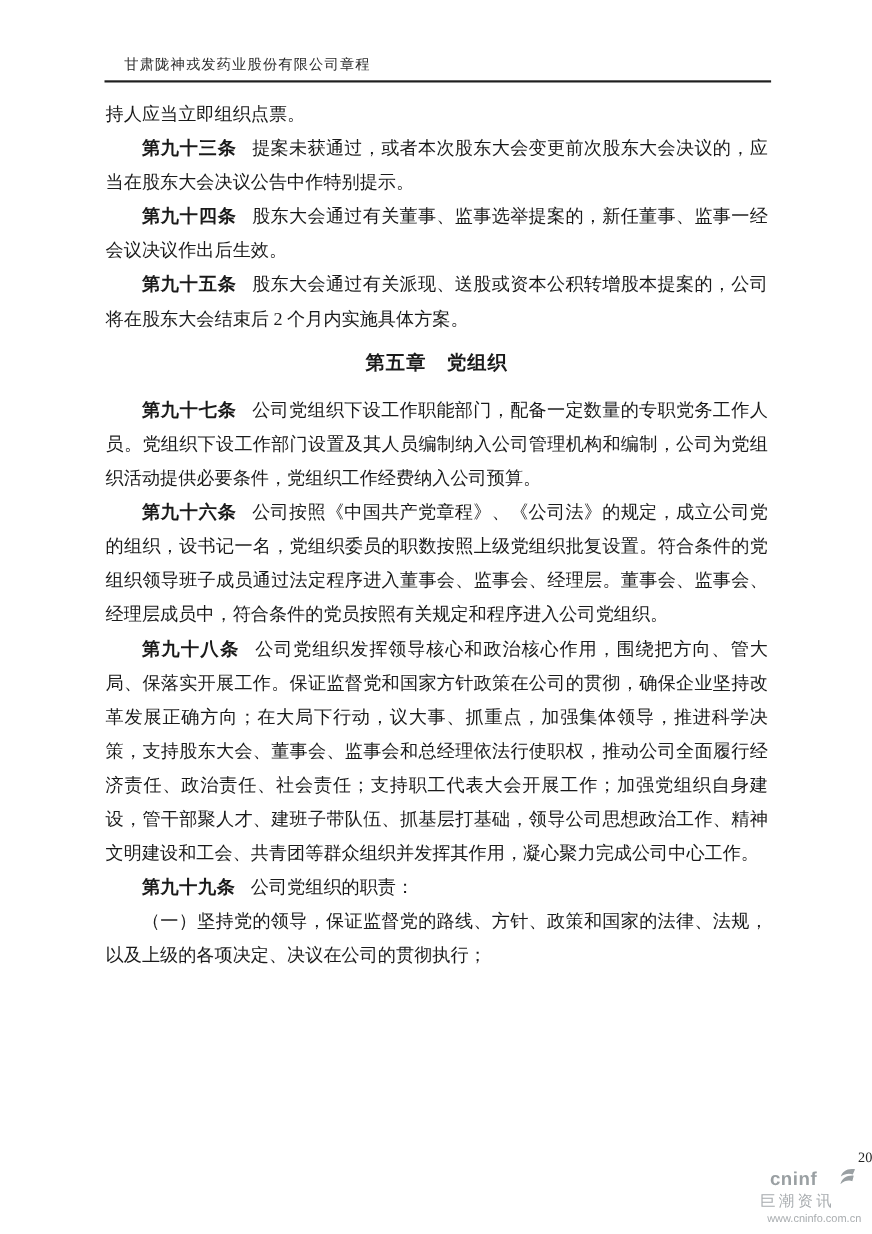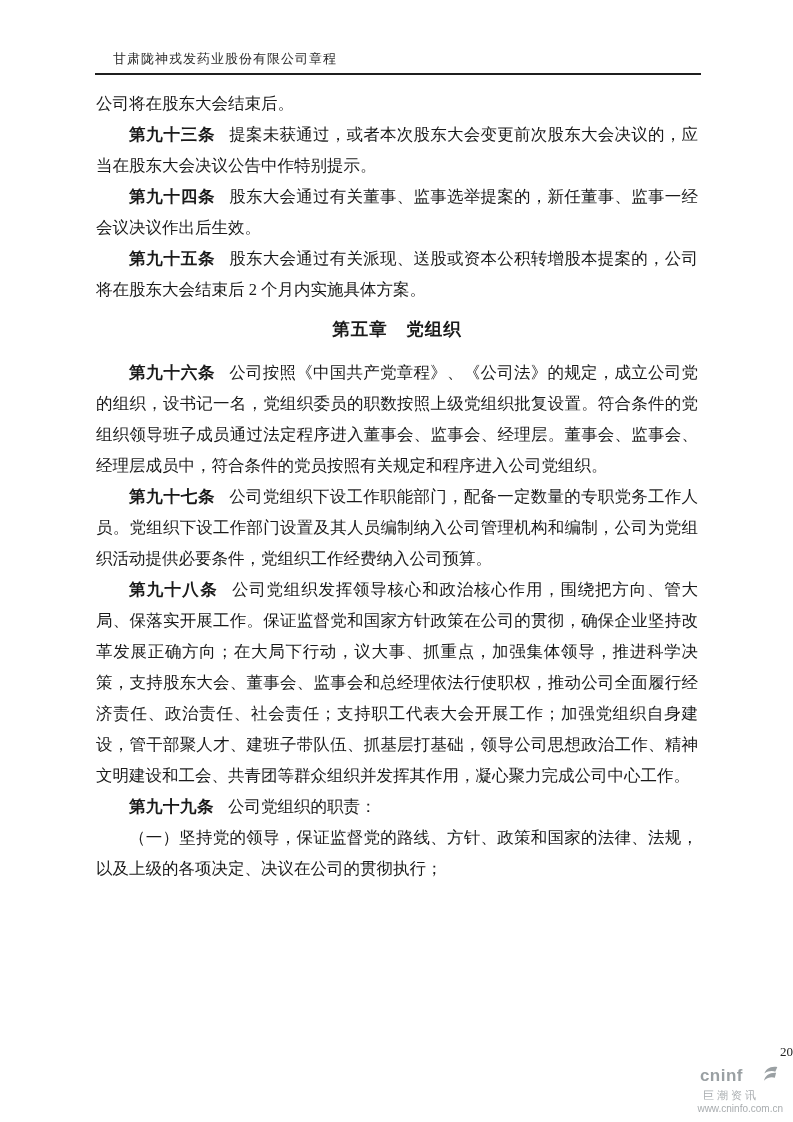--- a/index.html
+++ b/index.html
@@ -92,25 +92,26 @@
     padding-right: 6px;
   }
   .cninfo-brand {
     font-family: "Liberation Sans", "DejaVu Sans", sans-serif;
     font-weight: bold;
     font-size: 17px;
     letter-spacing: 0.5px;
     color: #9aa0a3;
   }
   .cninfo-name-cn {
-    font-size: 11px;
+    font-size: 14px;
     letter-spacing: 3px;
     padding-right: 26px;
     color: #a8acaf;
     margin-top: 1px;
+    font-family: Liberation Mono, monospace;
   }
   .cninfo-url {
     font-family: "Liberation Sans", "DejaVu Sans", sans-serif;
     font-size: 10px;
     color: #a8acaf;
     margin-top: 2px;
     padding-right: 2px;
   }
 </style>
 </head>
@@ -118,34 +119,34 @@
 
 <div class="page">
 
   <div class="page-header">
     <div class="header-title">甘肃陇神戎发药业股份有限公司章程</div>
     <hr class="header-rule">
   </div>
 
   <div class="doc-body">
 
-    <p class="para no-indent"><span>公司将在股东大会结束后。</span></p>
+    <p class="para no-indent"><span>持人应当立即组织点票。</span></p>
 
 
     <p class="para"><b class="art-label">第九十三条</b><span>提案未获通过，或者本次股东大会变更前次股东大会决议的，应当在股东大会决议公告中作特别提示。</span></p>
 
     <p class="para"><b class="art-label">第九十四条</b><span>股东大会通过有关董事、监事选举提案的，新任董事、监事一经会议决议作出后生效。</span></p>
 
     <p class="para"><b class="art-label">第九十五条</b><span>股东大会通过有关派现、送股或资本公积转增股本提案的，公司将在股东大会结束后 2 个月内实施具体方案。</span></p>
 
     <h2 class="chapter">第五章　党组织</h2>
 
+    <p class="para"><b class="art-label">第九十七条</b><span>公司党组织下设工作职能部门，配备一定数量的专职党务工作人员。党组织下设工作部门设置及其人员编制纳入公司管理机构和编制，公司为党组织活动提供必要条件，党组织工作经费纳入公司预算。</span></p>
+
     <p class="para"><b class="art-label">第九十六条</b><span>公司按照《中国共产党章程》、《公司法》的规定，成立公司党的组织，设书记一名，党组织委员的职数按照上级党组织批复设置。符合条件的党组织领导班子成员通过法定程序进入董事会、监事会、经理层。董事会、监事会、经理层成员中，符合条件的党员按照有关规定和程序进入公司党组织。</span></p>
-
-    <p class="para"><b class="art-label">第九十七条</b><span>公司党组织下设工作职能部门，配备一定数量的专职党务工作人员。党组织下设工作部门设置及其人员编制纳入公司管理机构和编制，公司为党组织活动提供必要条件，党组织工作经费纳入公司预算。</span></p>
 
     <p class="para"><b class="art-label">第九十八条</b><span>公司党组织发挥领导核心和政治核心作用，围绕把方向、管大局、保落实开展工作。保证监督党和国家方针政策在公司的贯彻，确保企业坚持改革发展正确方向；在大局下行动，议大事、抓重点，加强集体领导，推进科学决策，支持股东大会、董事会、监事会和总经理依法行使职权，推动公司全面履行经济责任、政治责任、社会责任；支持职工代表大会开展工作；加强党组织自身建设，管干部聚人才、建班子带队伍、抓基层打基础，领导公司思想政治工作、精神文明建设和工会、共青团等群众组织并发挥其作用，凝心聚力完成公司中心工作。</span></p>
 
     <p class="para"><b class="art-label">第九十九条</b><span>公司党组织的职责：</span></p>
 
     <p class="para"><span>（一）坚持党的领导，保证监督党的路线、方针、政策和国家的法律、法规，以及上级的各项决定、决议在公司的贯彻执行；</span></p>
 
   </div>
 
   <div class="footer-page-number">20</div>

